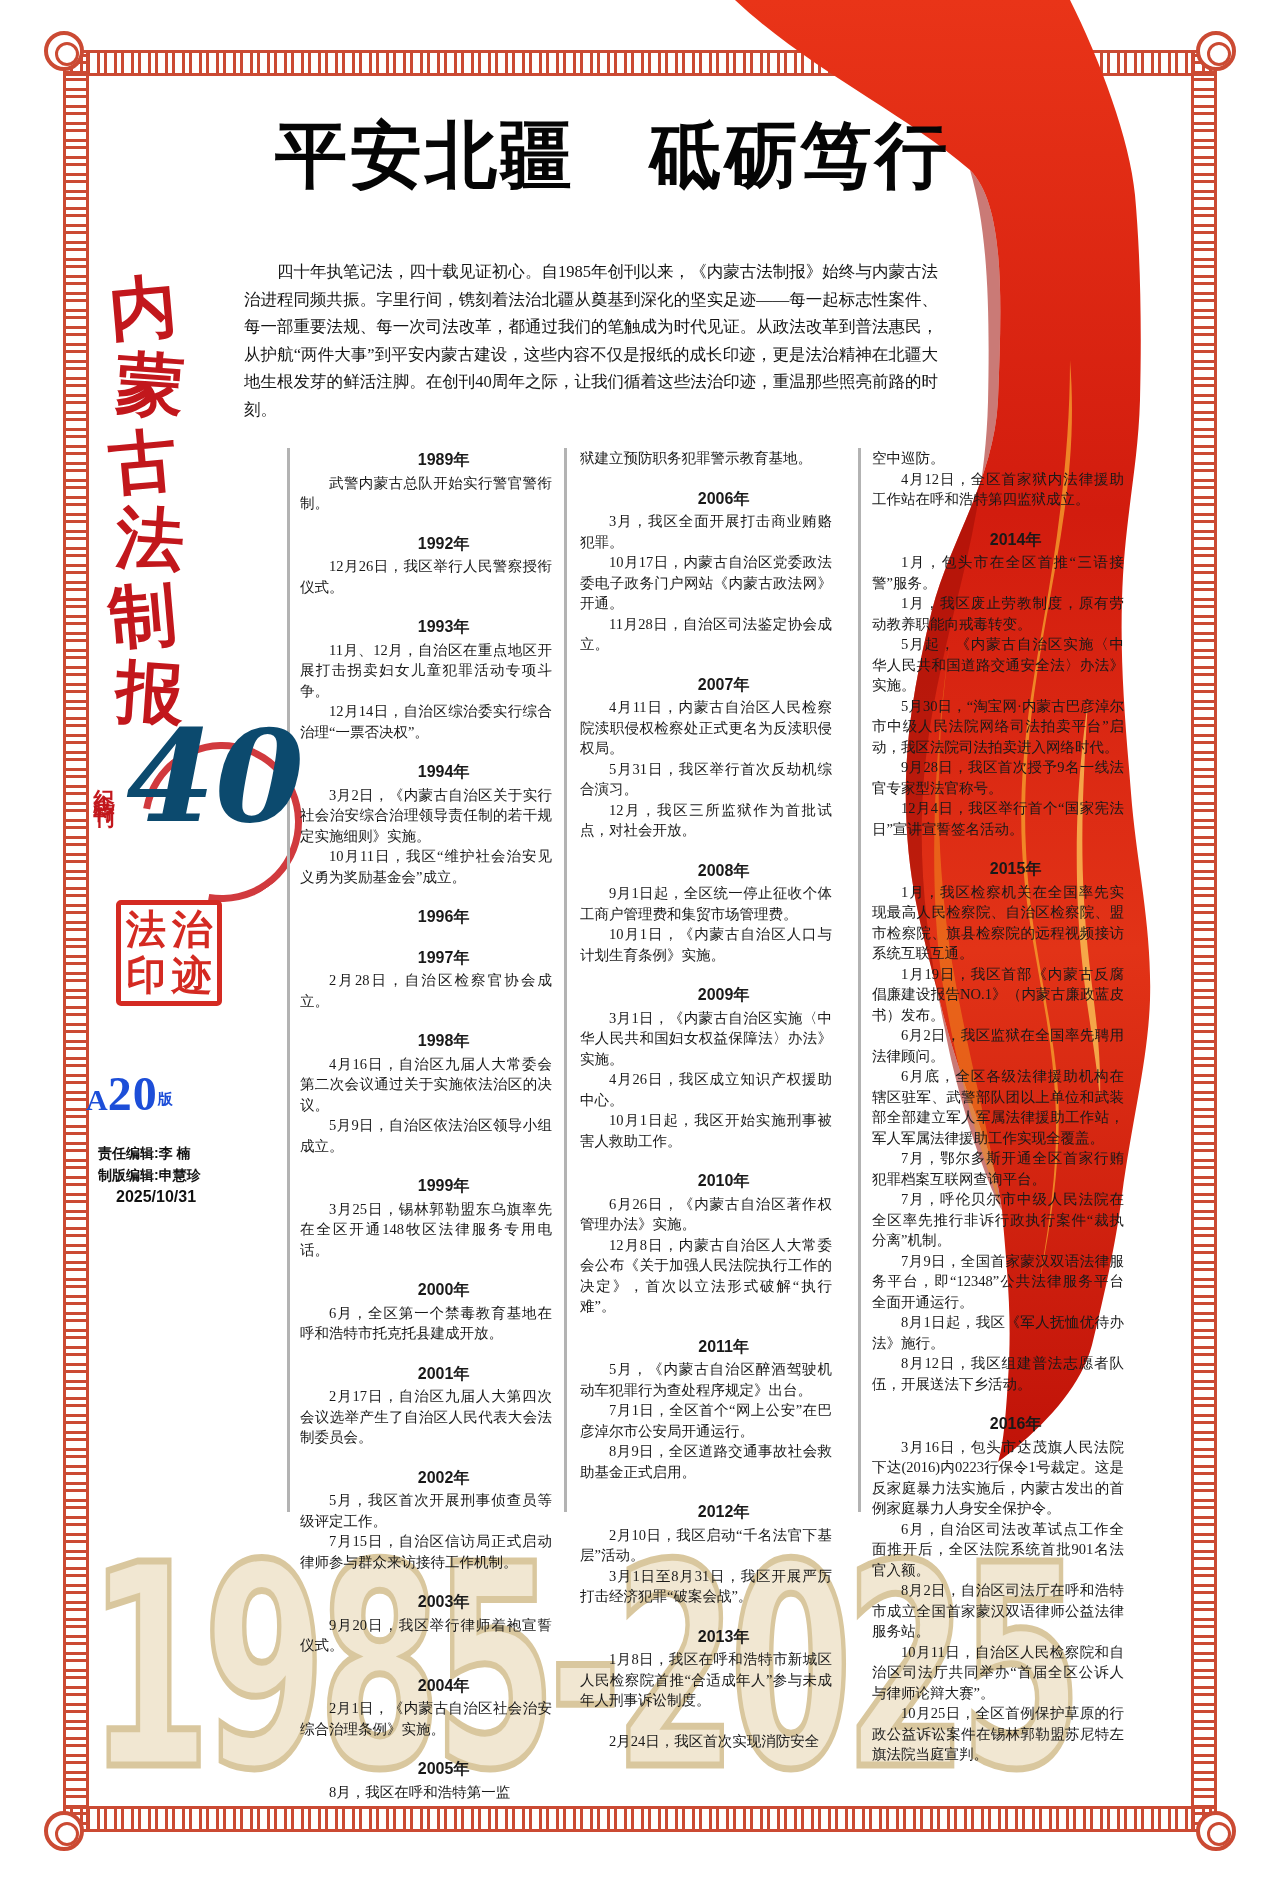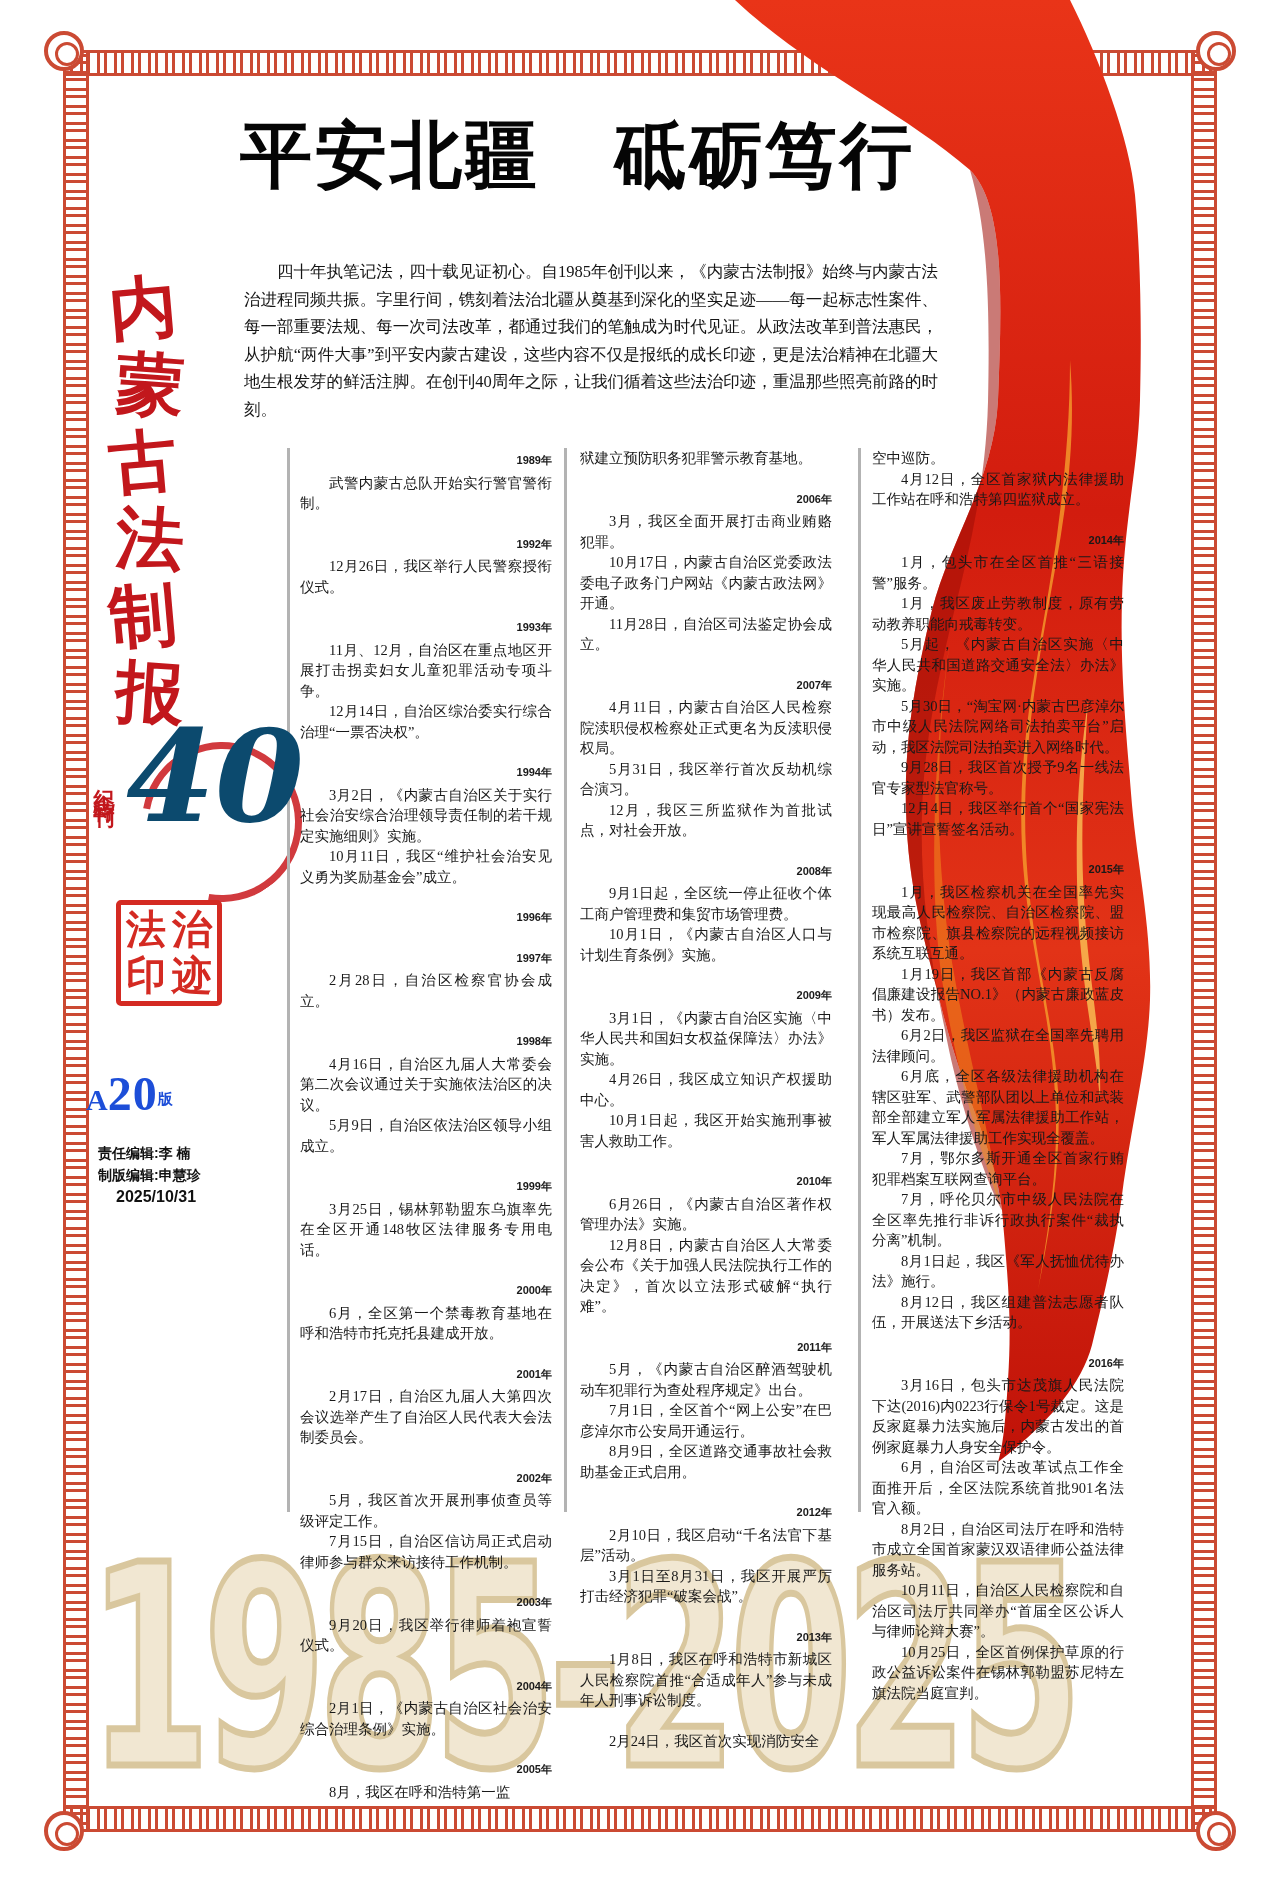--- a/index.html
+++ b/index.html
@@ -27,21 +27,21 @@
   .bg-years{position:absolute;left:88px;top:1528px;z-index:0;
       font-family:"DejaVu Sans","Liberation Sans",sans-serif;font-weight:bold;
       font-size:280px;letter-spacing:-12px;line-height:1;color:#f1e7d2;
       -webkit-text-stroke:7px #d9c79e;transform:scaleX(0.63);transform-origin:0 0;white-space:nowrap;}
 
   
   .ribbon{position:absolute;left:650px;top:0;z-index:2;pointer-events:none;}
 
   
   .headline{position:absolute;left:240px;top:108px;width:710px;z-index:4;margin:0;
-      font-size:72px;font-weight:bold;letter-spacing:3px;text-align:left;color:#050505;
+      font-size:72px;font-weight:bold;letter-spacing:3px;text-align:right;color:#050505;
       font-family:"Liberation Serif","DejaVu Serif",serif;}
   .intro{position:absolute;left:244px;top:258px;width:694px;z-index:4;margin:0;
       font-size:16.5px;line-height:27.5px;text-align:justify;text-indent:2em;color:#141414;}
 
   
   .mast-name{position:absolute;left:100px;top:270px;width:92px;z-index:4;text-align:center;}
   .mast-name span{display:block;font-size:68px;line-height:77px;font-weight:bold;color:#c2171c;
       font-family:"Liberation Serif","DejaVu Serif",serif;}
   .mast-name span:nth-child(odd){transform:rotate(-5deg) translateX(-3px);}
   .mast-name span:nth-child(even){transform:rotate(4deg) translateX(4px);}
@@ -68,21 +68,21 @@
   .pub-date{position:absolute;left:116px;top:1188px;z-index:4;font-size:16px;font-weight:bold;
       color:#111;font-family:"Liberation Sans","DejaVu Sans",sans-serif;}
 
   
   .divider{position:absolute;top:448px;width:3px;height:1064px;background:#b3b3b3;z-index:3;}
   .d1{left:287px;} .d2{left:564px;} .d3{left:858px;}
   .col{position:absolute;top:448px;width:252px;z-index:3;color:#191919;
       font-size:14.5px;line-height:20.5px;text-align:justify;}
   .c1{left:300px;} .c2{left:580px;} .c3{left:872px;}
   .col .year-head{font-family:"Liberation Sans","DejaVu Sans",sans-serif;font-weight:bold;
-      font-size:11px;margin:20px 0 2px 2.2em;text-align:right;}
+      font-size:16px;margin:20px 0 2px 2.2em;text-align:center;}
   .col .year-head:first-child{margin-top:2px;}
   .col .para{text-indent:2em;margin:0;}
   .col .para.cont{text-indent:0;}
   .col .para.gap{margin-top:20px;}
 </style>
 </head>
 <body>
 
 <div class="page">
 
@@ -232,20 +232,21 @@
       <div class="para">5月30日，“淘宝网·内蒙古巴彦淖尔市中级人民法院网络司法拍卖平台”启动，我区法院司法拍卖进入网络时代。</div>
       <div class="para">9月28日，我区首次授予9名一线法官专家型法官称号。</div>
       <div class="para">12月4日，我区举行首个“国家宪法日”宣讲宣誓签名活动。</div>
       <div class="year-head">2015年</div>
       <div class="para">1月，我区检察机关在全国率先实现最高人民检察院、自治区检察院、盟市检察院、旗县检察院的远程视频接访系统互联互通。</div>
       <div class="para">1月19日，我区首部《内蒙古反腐倡廉建设报告NO.1》（内蒙古廉政蓝皮书）发布。</div>
       <div class="para">6月2日，我区监狱在全国率先聘用法律顾问。</div>
       <div class="para">6月底，全区各级法律援助机构在辖区驻军、武警部队团以上单位和武装部全部建立军人军属法律援助工作站，军人军属法律援助工作实现全覆盖。</div>
       <div class="para">7月，鄂尔多斯开通全区首家行贿犯罪档案互联网查询平台。</div>
       <div class="para">7月，呼伦贝尔市中级人民法院在全区率先推行非诉行政执行案件“裁执分离”机制。</div>
+      <div class="para">7月9日，全国首家蒙汉双语法律服务平台，即“12348”公共法律服务平台全面开通运行。</div>
       <div class="para">8月1日起，我区《军人抚恤优待办法》施行。</div>
       <div class="para">8月12日，我区组建普法志愿者队伍，开展送法下乡活动。</div>
       <div class="year-head">2016年</div>
       <div class="para">3月16日，包头市达茂旗人民法院下达(2016)内0223行保令1号裁定。这是反家庭暴力法实施后，内蒙古发出的首例家庭暴力人身安全保护令。</div>
       <div class="para">6月，自治区司法改革试点工作全面推开后，全区法院系统首批901名法官入额。</div>
       <div class="para">8月2日，自治区司法厅在呼和浩特市成立全国首家蒙汉双语律师公益法律服务站。</div>
       <div class="para">10月11日，自治区人民检察院和自治区司法厅共同举办“首届全区公诉人与律师论辩大赛”。</div>
       <div class="para">10月25日，全区首例保护草原的行政公益诉讼案件在锡林郭勒盟苏尼特左旗法院当庭宣判。</div>
     </div>
 

